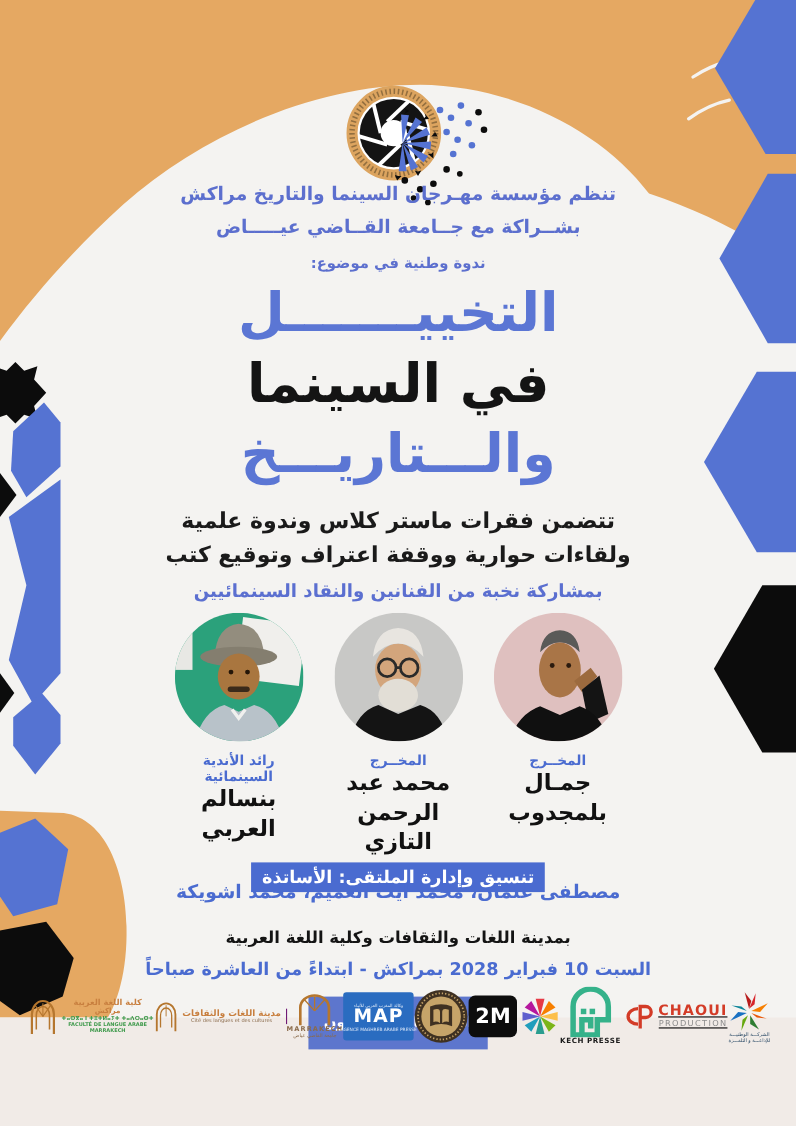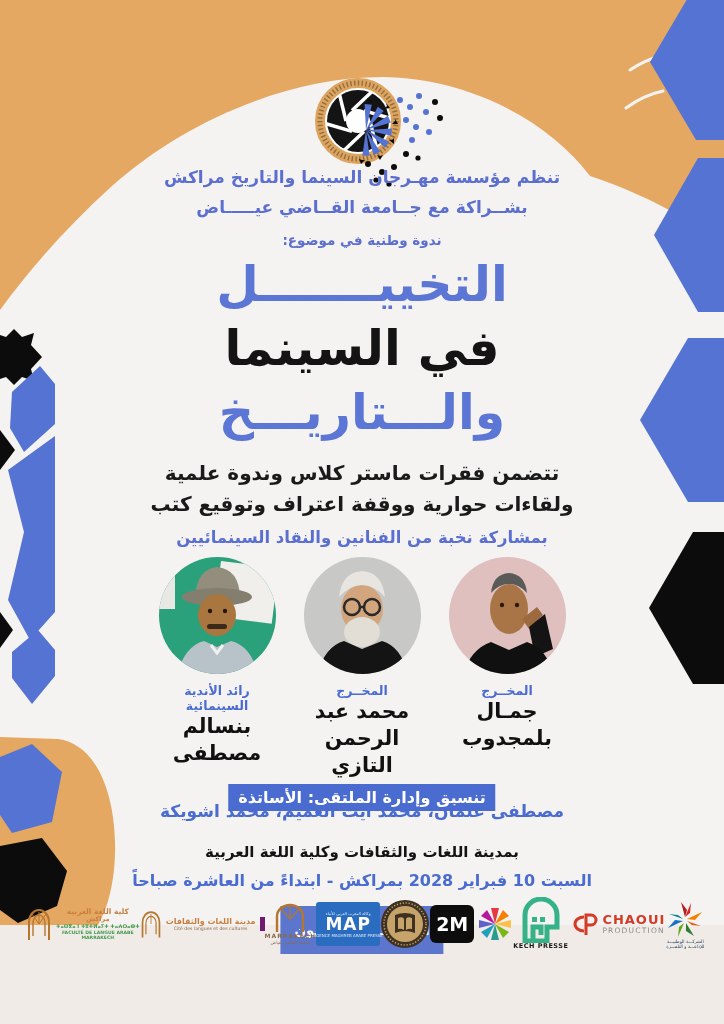--- a/index.html
+++ b/index.html
@@ -206,21 +206,21 @@
           <rect x="48" y="67" width="20" height="5" rx="2.5" fill="#3a2a1a"></rect>
           <circle cx="51" cy="54" r="2.2" fill="#241608"></circle>
             <circle cx="66" cy="54" r="2.2" fill="#241608"></circle>
           <path d="M18,117 Q26,89 45,84 L58,90 L72,84 Q92,89 99,117 Z" fill="#b8c2c9"></path>
           <path d="M52,88 L58,96 L64,88" fill="none" stroke="#f0f0ee" stroke-width="3"></path>
         </svg>
       </div>
       <div class="role">رائد الأندية السينمائية</div>
       <div class="sname">
         <span>بنسالم</span><br>
-        <span>مصطفى</span>
+        <span>العربي</span>
       </div>
     </div>
   </div>
 
   <div id="coord-badge">تنسيق وإدارة الملتقى: الأساتذة</div>
   <div id="coordinators">مصطفى غلمان، محمد ايت العميم، محمد اشويكة</div>
   <div id="venue">بمدينة اللغات والثقافات وكلية اللغة العربية</div>
   <div id="datetime">السبت 10 فبراير 2028 بمراكش - ابتداءً من العاشرة صباحاً</div>
   <div id="partners-badge">الشركــاء الداعــمون</div>
 </div>
@@ -243,21 +243,21 @@
       <span class="t-gr" style="font-size:4.6px;">MARRAKECH</span>
     </div>
   </div>
 
   <div class="plogo" style="gap:4px;">
     <svg width="22" height="32" viewBox="0 0 26 36">
       <path d="M3,34 V16 A10,12 0 0 1 23,16 V34" fill="none" stroke="#b5762e" stroke-width="2"></path>
       <path d="M7,30 V17 A6,8 0 0 1 19,17 V30" fill="none" stroke="#b5762e" stroke-width="1.4"></path>
       <line x1="13" y1="18" x2="13" y2="6" stroke="#b5762e" stroke-width="1"></line>
     </svg>
-    <div class="stack" style="border-right:5px solid #701a75;padding-right:4px;">
+    <div class="stack" style="border-right:1px solid #701a75;padding-right:4px;">
       <span class="t-or" style="font-size:8px;">مدينة اللغات والثقافات</span>
       <span class="t-br" style="font-size:4.6px;">Cité des langues et des cultures</span>
     </div>
   </div>
 
   <div class="plogo">
     <div class="stack">
       <svg width="34" height="30" viewBox="0 0 34 30">
         <path d="M4,29 V13 A13,11 0 0 1 30,13 V29" fill="none" stroke="#b5762e" stroke-width="2.4"></path>
         <line x1="17" y1="16" x2="7" y2="5" stroke="#b5762e" stroke-width="1.2"></line>
@@ -313,21 +313,21 @@
       </svg>
       <span class="kech-label">KECH PRESSE</span>
     </div>
   </div>
 
   <div class="plogo" style="gap:4px;">
     <svg width="30" height="26" viewBox="0 0 30 26">
       <path d="M16,6 A9,7 0 1 0 16,20" fill="none" stroke="#d33b27" stroke-width="3"></path>
       <path d="M18,24 V4 H23 A5,5 0 0 1 23,14 H18" fill="none" stroke="#d33b27" stroke-width="3"></path>
     </svg>
-    <div class="stack" style="align-items:flex-start;">
+    <div class="stack" style="align-items:flex-end;text-decoration:underline;">
       <span class="chaoui-name">CHAOUI</span>
       <span class="chaoui-sub">PRODUCTION</span>
     </div>
   </div>
 
   <div class="plogo">
     <div class="stack">
       <svg width="40" height="40" viewBox="0 0 40 40">
         <g transform="translate(20,21)">
           <path d="M0,-3 L-4,-18 L2,-10 Z" fill="#b71c1c"></path>

